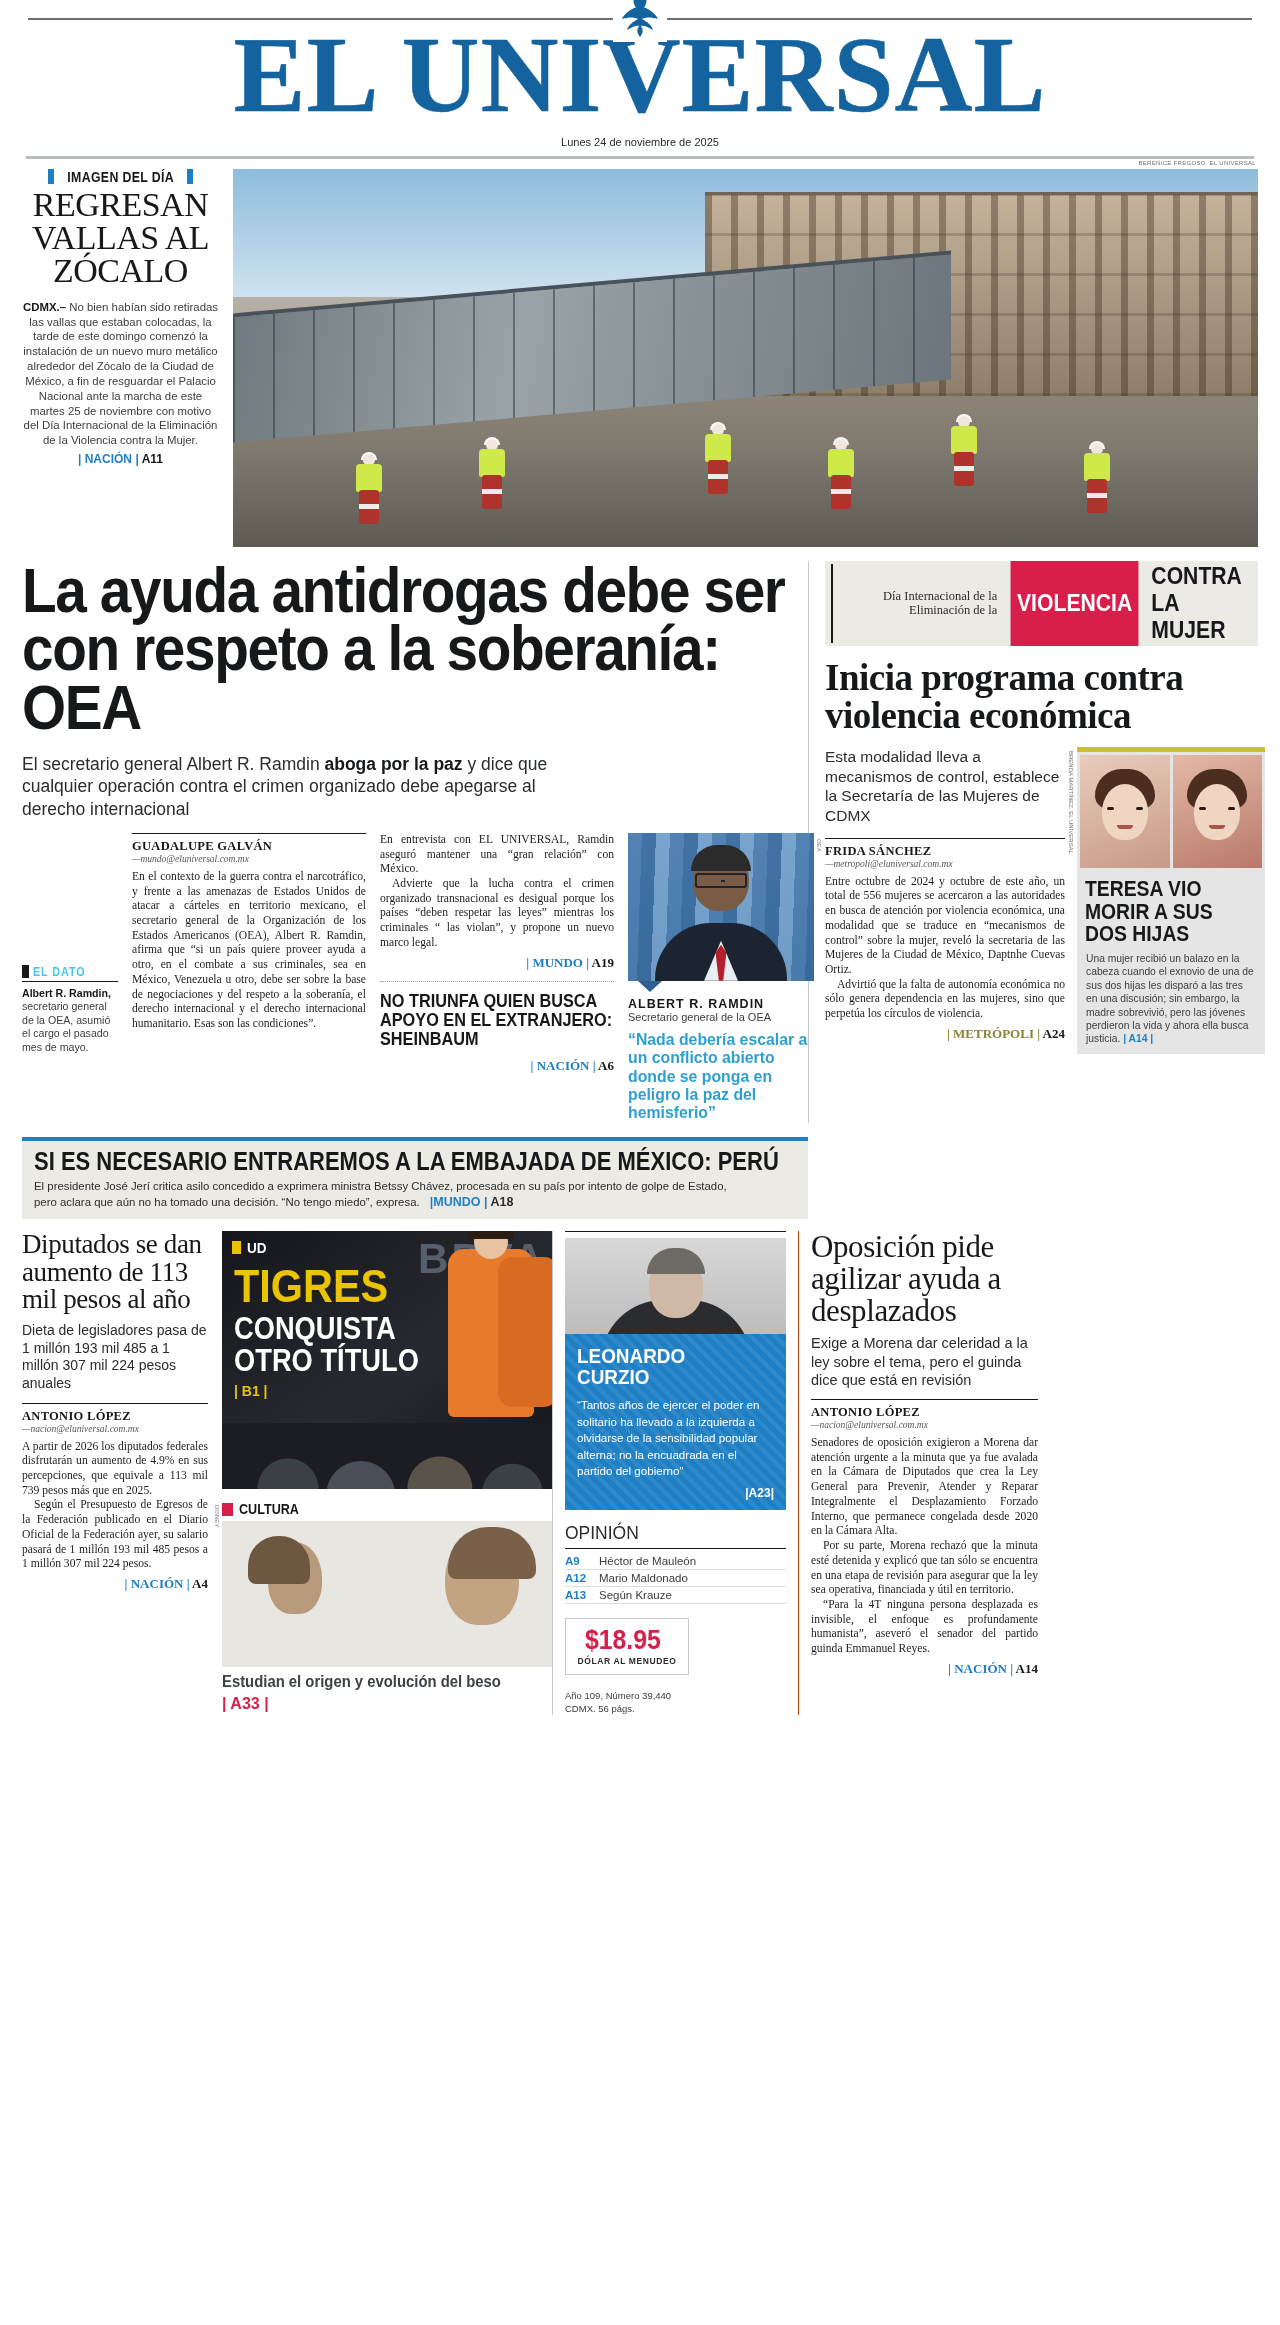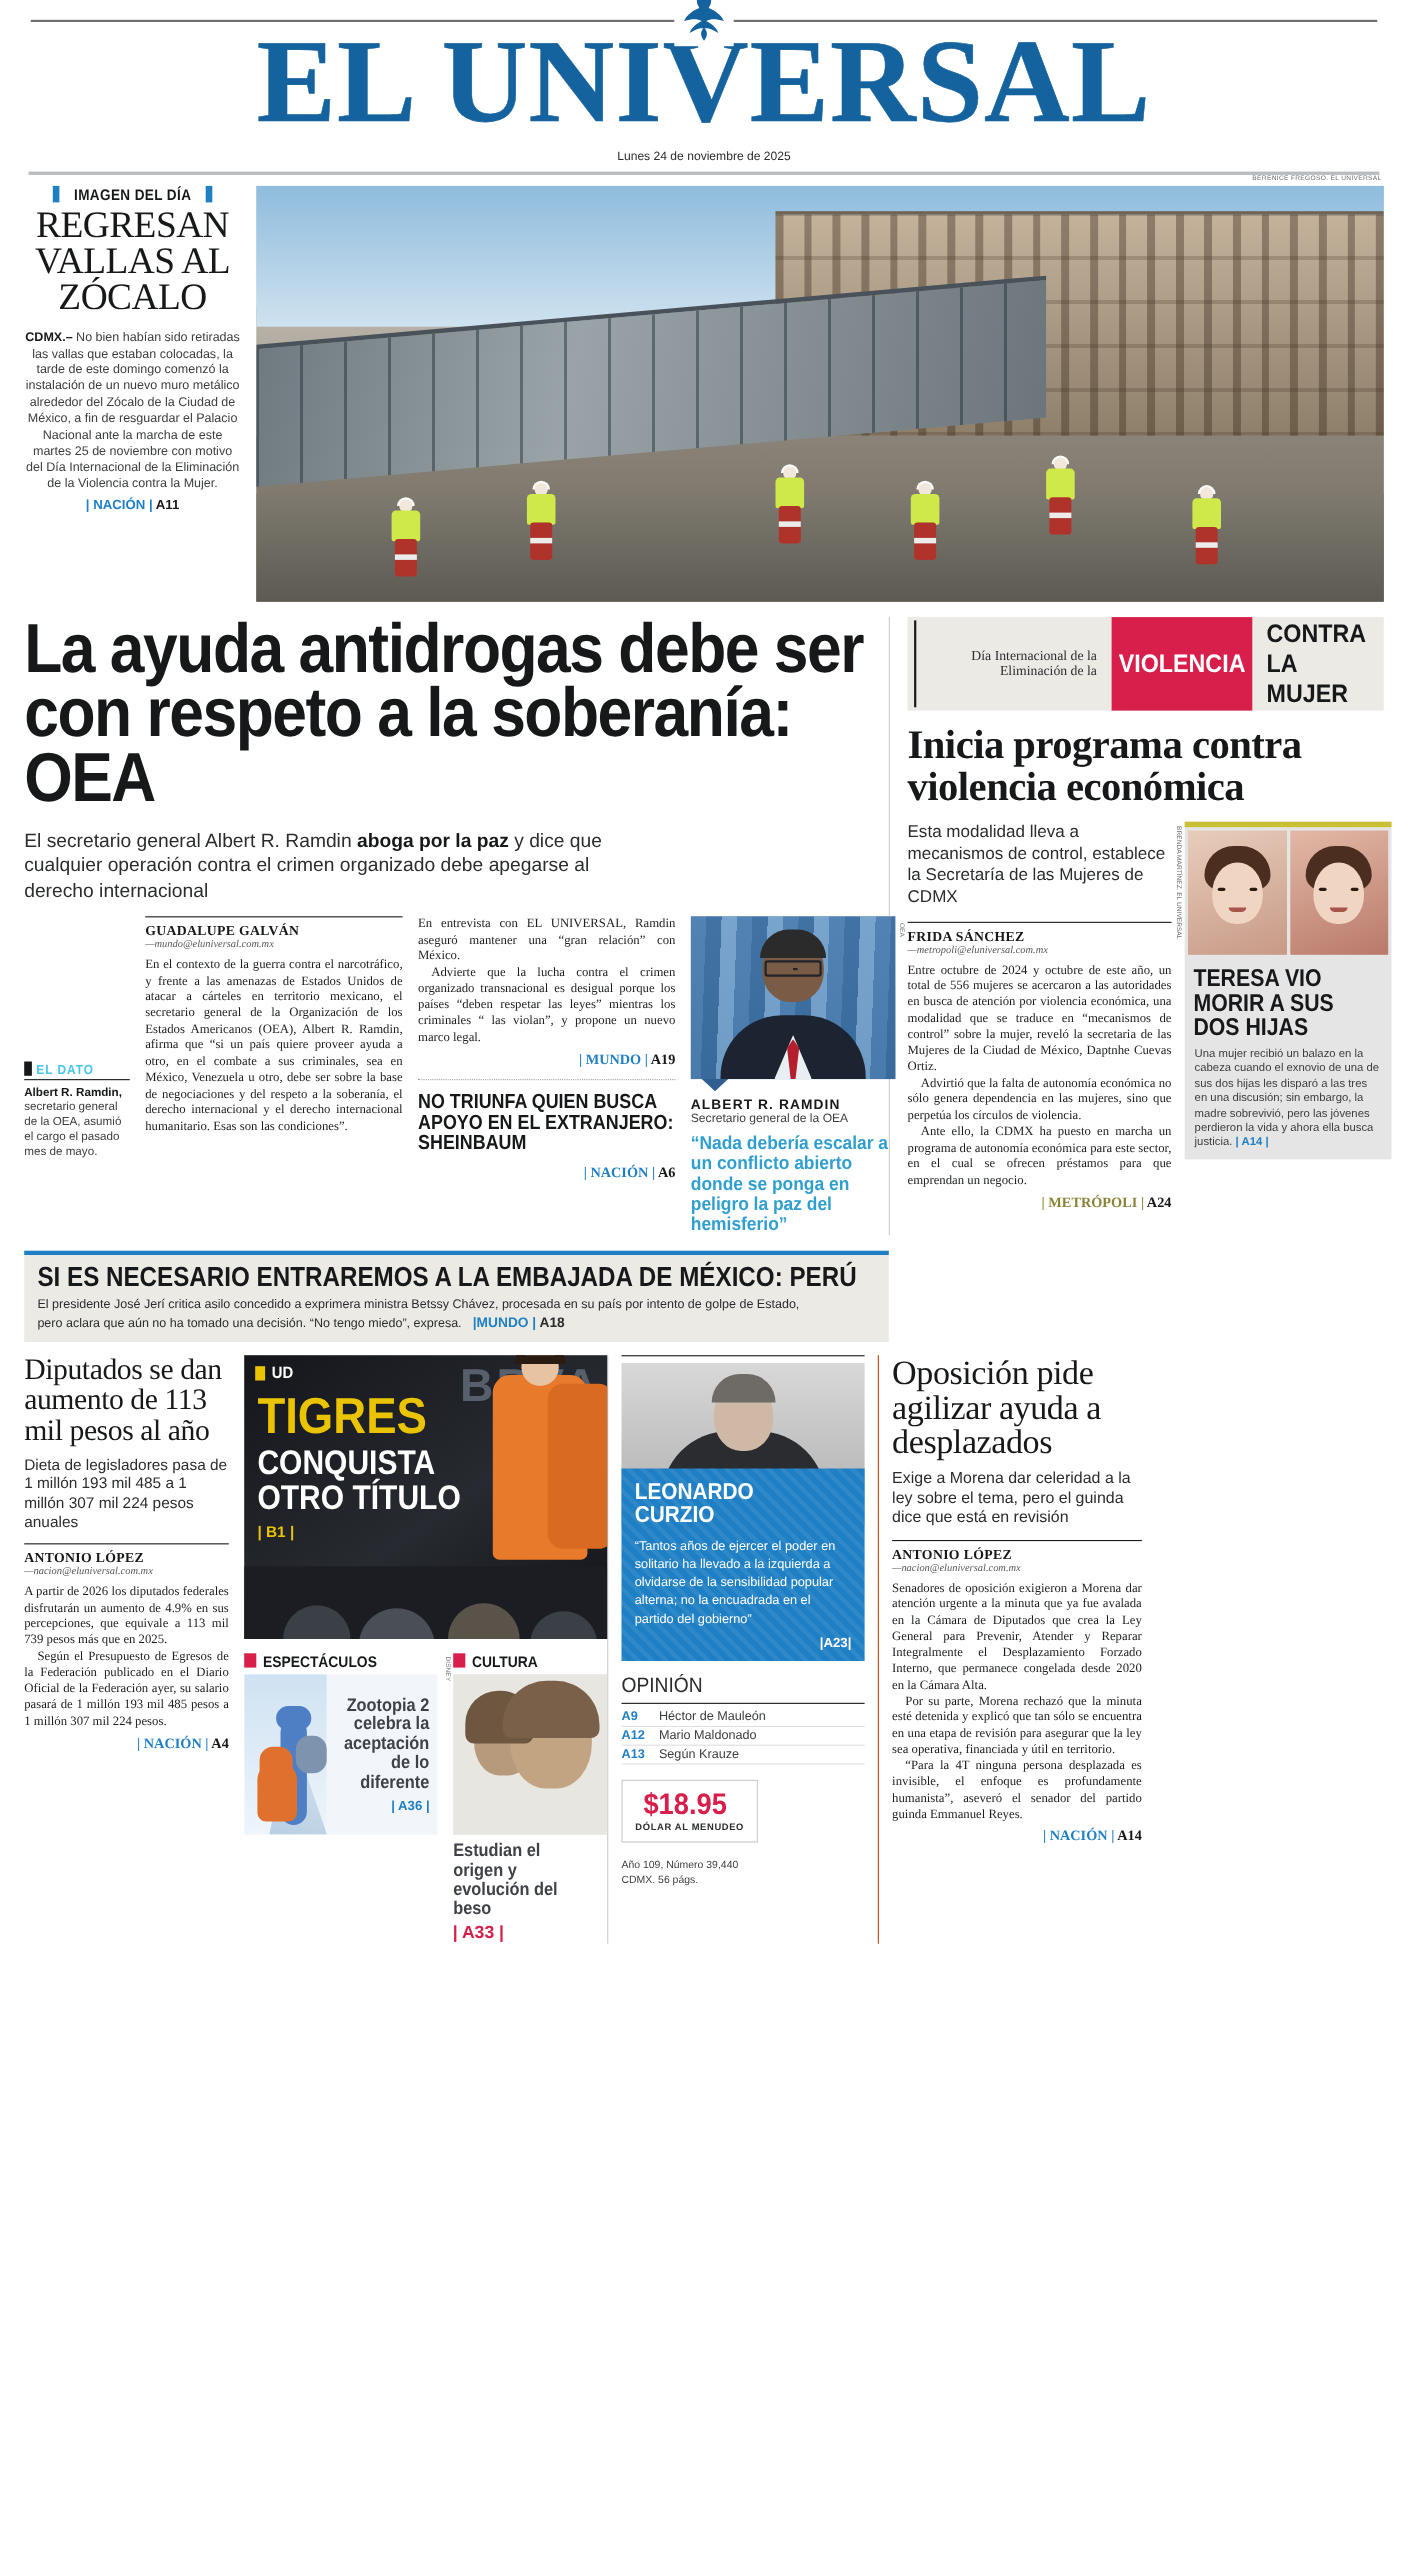--- a/index.html
+++ b/index.html
@@ -546,21 +546,20 @@
 
       <div class="r-flex">
         <div class="r-main">
           <div class="r-deck">Esta modalidad lleva a mecanismos de control, establece la Secretaría de las Mujeres de CDMX</div>
           <div class="byline-rule" style="margin-top:12px;"></div>
           <div class="byline">FRIDA SÁNCHEZ</div>
           <div class="byline-mail">—metropoli@eluniversal.com.mx</div>
           <div class="body-serif">
             <p>Entre octubre de 2024 y octubre de este año, un total de 556 mujeres se acercaron a las autoridades en busca de atención por violencia económica, una modalidad que se traduce en “mecanismos de control” sobre la mujer, reveló la secretaria de las Mujeres de la Ciudad de México, Daptnhe Cuevas Ortiz.</p>
             <p>Advirtió que la falta de autonomía económica no sólo genera dependencia en las mujeres, sino que perpetúa los círculos de violencia.</p>
-            <p>Ante ello, la CDMX ha puesto en marcha un programa de autonomía económica para este sector, en el cual se ofrecen préstamos para que emprendan un negocio.</p>
           </div>
           <div class="ref-line">
             <span style="color:#8a8438;">| </span><span style="color:#8a8438;">METRÓPOLI</span><span style="color:#8a8438;"> | </span><span>A24</span>
           </div>
         </div>
 
         <div class="r-side">
           <div class="teresa-box">
             <div class="teresa-credit">BRENDA MARTÍNEZ. EL UNIVERSAL</div>
             <div class="t-photos">
@@ -623,38 +622,20 @@
         <div class="tg-kick">
           <span class="tg-sq"></span>
           <span class="tg-ud">UD</span>
         </div>
         <div class="tg-t1">TIGRES</div>
         <div class="tg-t2"><span>CONQUISTA</span><br><span>OTRO TÍTULO</span></div>
         <div class="tg-ref">| B1 |</div>
       </div>
 
       <div class="ec-row">
-        <div class="ec-box" style="flex:1.25;">
-          <div class="ec-kick">
-            <span class="ec-sq"></span>
-            <span class="ec-t">ESPECTÁCULOS</span>
-          </div>
-          <div class="ec-img">
-            <div class="zoot">
-              <div class="mtn"></div>
-                <div class="snake"></div>
-                <div class="fox"></div>
-                <div class="bun"></div>
-            </div>
-            <div class="ec-cap">
-              <div class="ec-cap-t">Zootopia 2 celebra la aceptación de lo diferente</div>
-              <div class="ec-cap-r">| A36 |</div>
-            </div>
-          </div>
-        </div>
 
         <div class="ec-box" style="flex:1; position:relative;">
           <div class="ec-credit">DISNEY</div>
           <div class="ec-kick">
             <span class="ec-sq"></span>
             <span class="ec-t">CULTURA</span>
           </div>
           <div class="cult-img">
             <div class="cult-f1"></div>
               <div class="cult-f2"></div>

